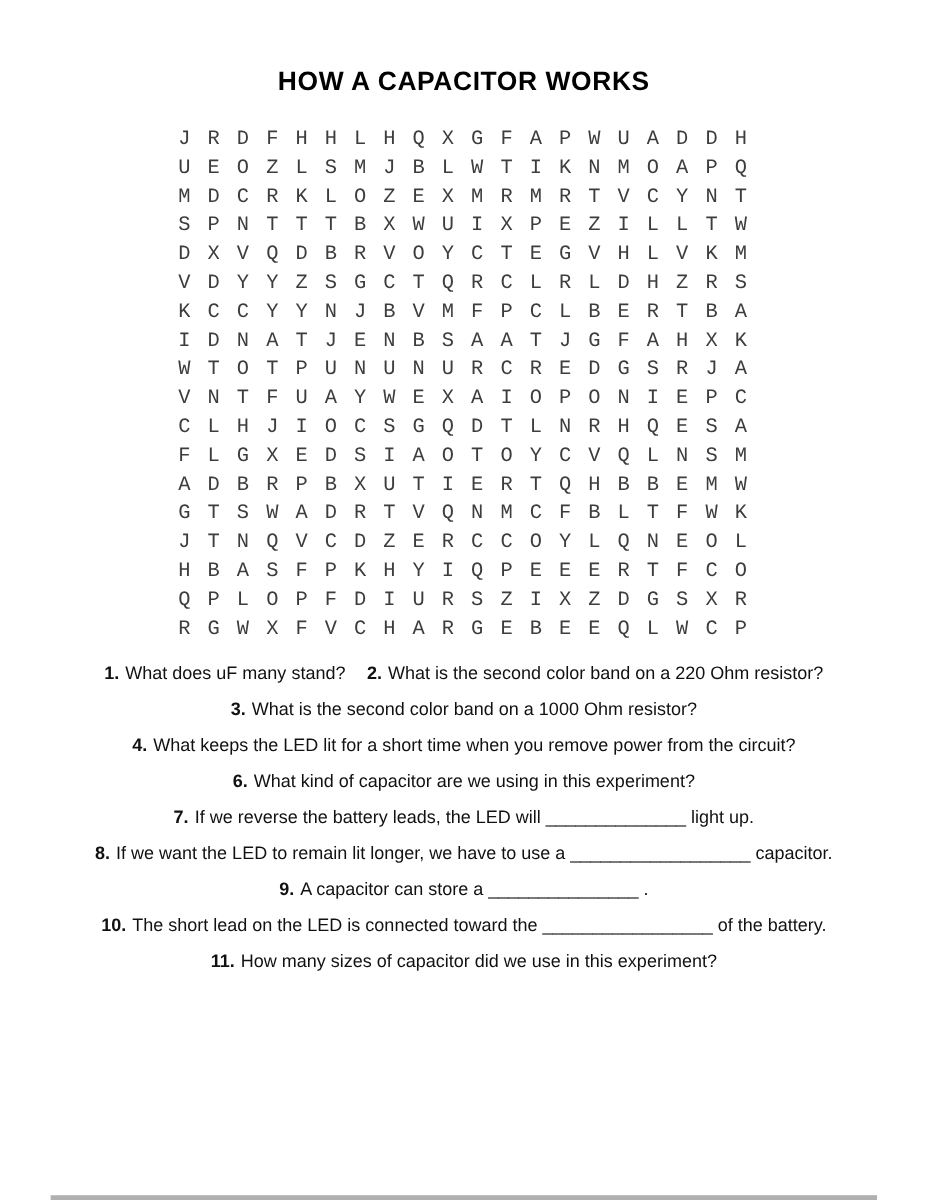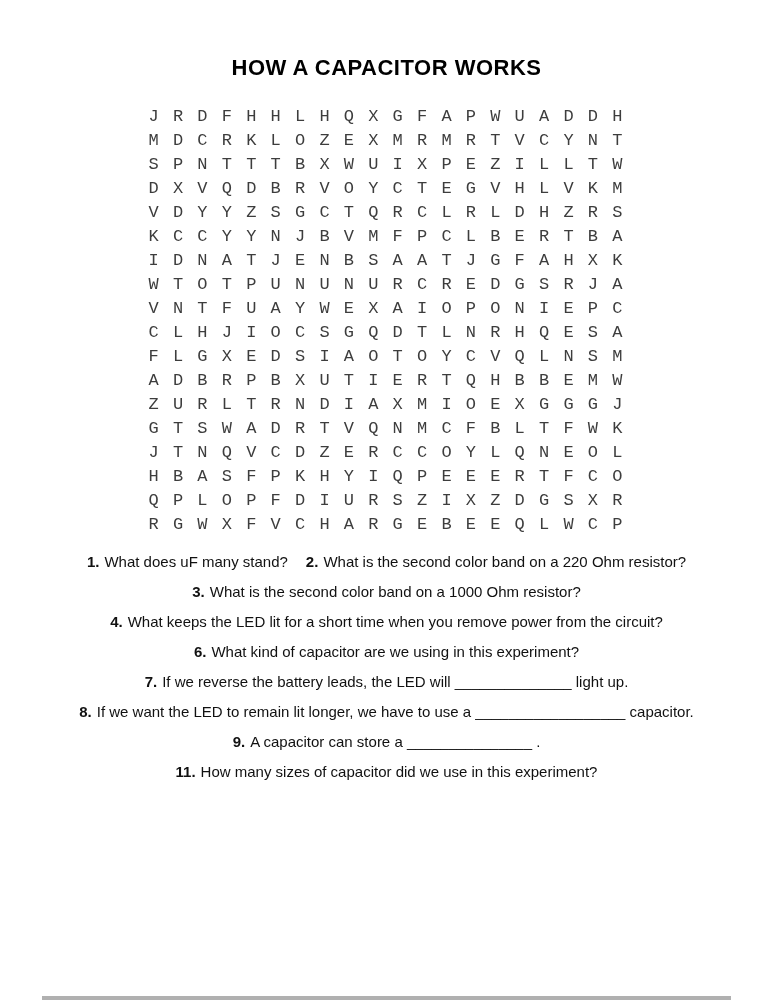--- a/index.html
+++ b/index.html
@@ -68,32 +68,32 @@
 </style>
 </head>
 <body>
 
 <div class="page">
 
   <h1 class="title">HOW A CAPACITOR WORKS</h1>
 
   <div class="grid">
     <div class="grid-row">J R D F H H L H Q X G F A P W U A D D H</div>
+    <div class="grid-row">U E O Z L S M J B L W T I K N M O A P Q</div>
     <div class="grid-row">M D C R K L O Z E X M R M R T V C Y N T</div>
     <div class="grid-row">S P N T T T B X W U I X P E Z I L L T W</div>
     <div class="grid-row">D X V Q D B R V O Y C T E G V H L V K M</div>
     <div class="grid-row">V D Y Y Z S G C T Q R C L R L D H Z R S</div>
     <div class="grid-row">K C C Y Y N J B V M F P C L B E R T B A</div>
     <div class="grid-row">I D N A T J E N B S A A T J G F A H X K</div>
     <div class="grid-row">W T O T P U N U N U R C R E D G S R J A</div>
     <div class="grid-row">V N T F U A Y W E X A I O P O N I E P C</div>
     <div class="grid-row">C L H J I O C S G Q D T L N R H Q E S A</div>
     <div class="grid-row">F L G X E D S I A O T O Y C V Q L N S M</div>
     <div class="grid-row">A D B R P B X U T I E R T Q H B B E M W</div>
-    <div class="grid-row">Z U R L T R N D I A X M I O E X G G G J</div>
     <div class="grid-row">G T S W A D R T V Q N M C F B L T F W K</div>
     <div class="grid-row">J T N Q V C D Z E R C C O Y L Q N E O L</div>
     <div class="grid-row">H B A S F P K H Y I Q P E E E R T F C O</div>
     <div class="grid-row">Q P L O P F D I U R S Z I X Z D G S X R</div>
     <div class="grid-row">R G W X F V C H A R G E B E E Q L W C P</div>
   </div>
 
   <div class="questions">
 
     <p class="q-line">
@@ -118,20 +118,23 @@
     </p>
 
     <p class="q-line">
       <span class="q"><b class="qnum">8.</b><span class="qtext">If we want the LED to remain lit longer, we have to use a __________________ capacitor.</span></span>
     </p>
 
     <p class="q-line">
       <span class="q"><b class="qnum">9.</b><span class="qtext">A capacitor can store a _______________ .</span></span>
     </p>
 
+    <p class="q-line">
+      <span class="q"><b class="qnum">10.</b><span class="qtext">The short lead on the LED is connected toward the _________________ of the battery.</span></span>
+    </p>
 
     <p class="q-line">
       <span class="q"><b class="qnum">11.</b><span class="qtext">How many sizes of capacitor did we use in this experiment?</span></span>
     </p>
 
   </div>
 
   <div class="page-bottom-edge"></div>
 
 </div>

